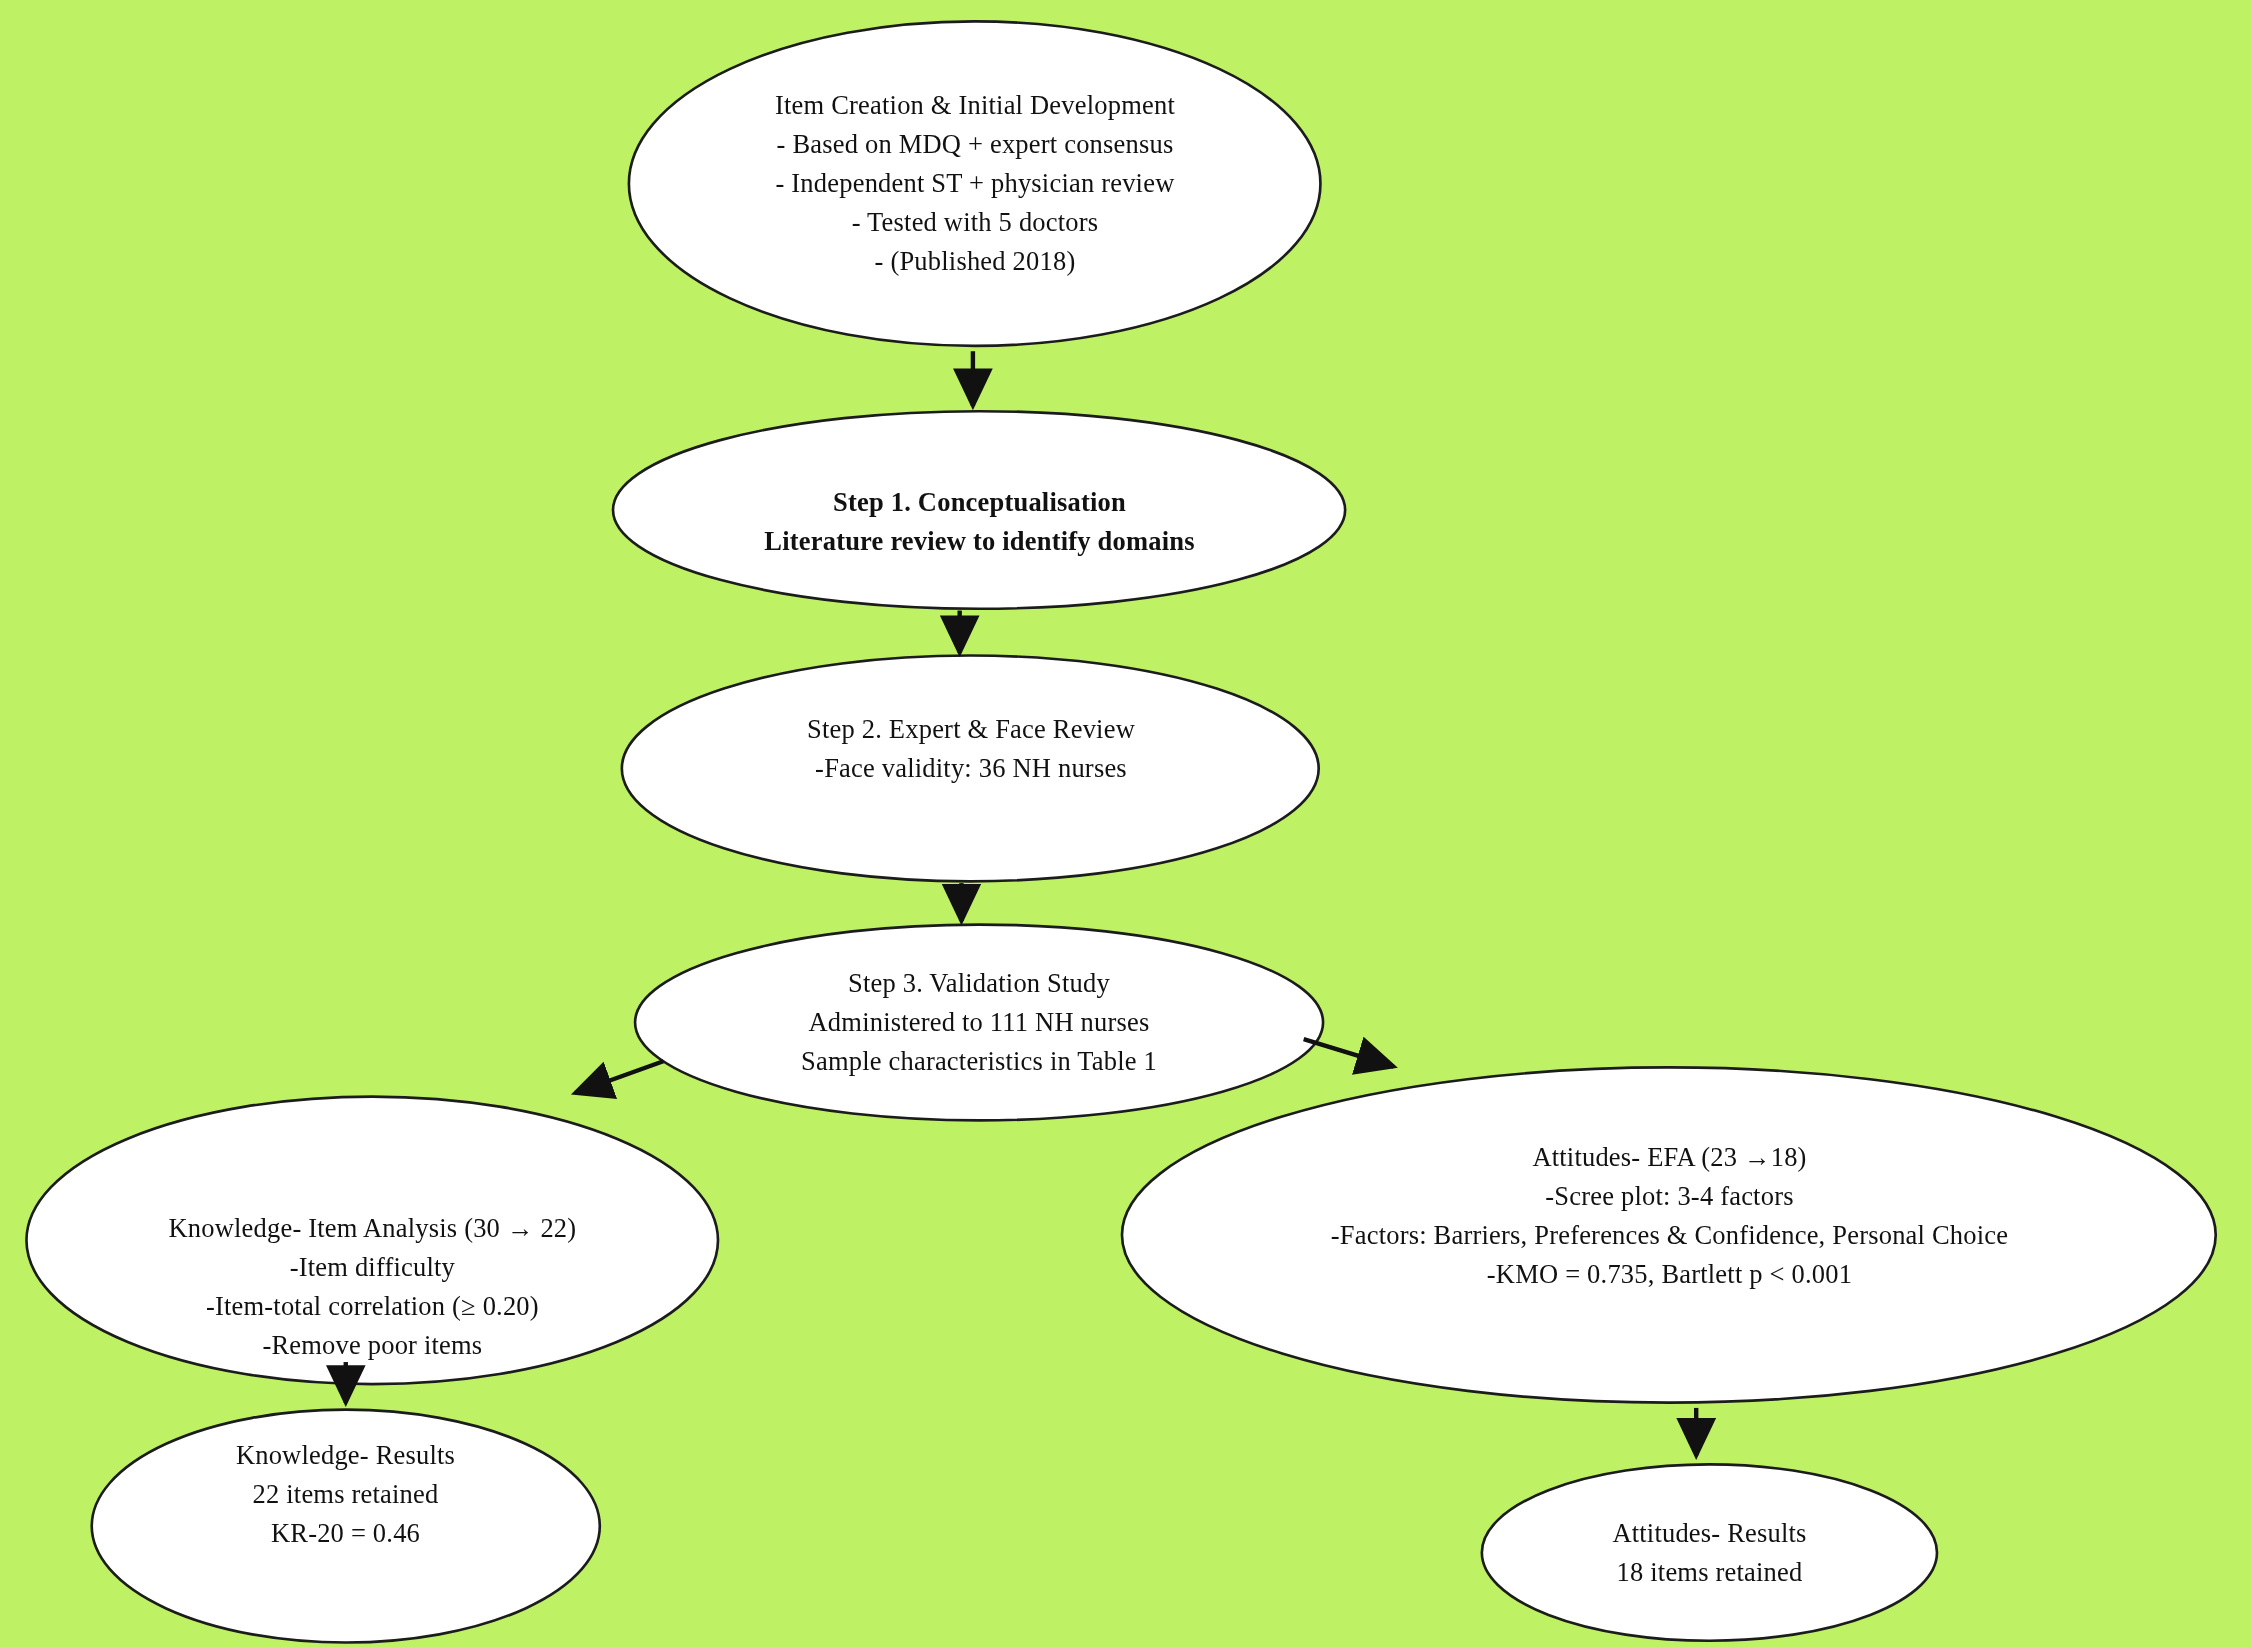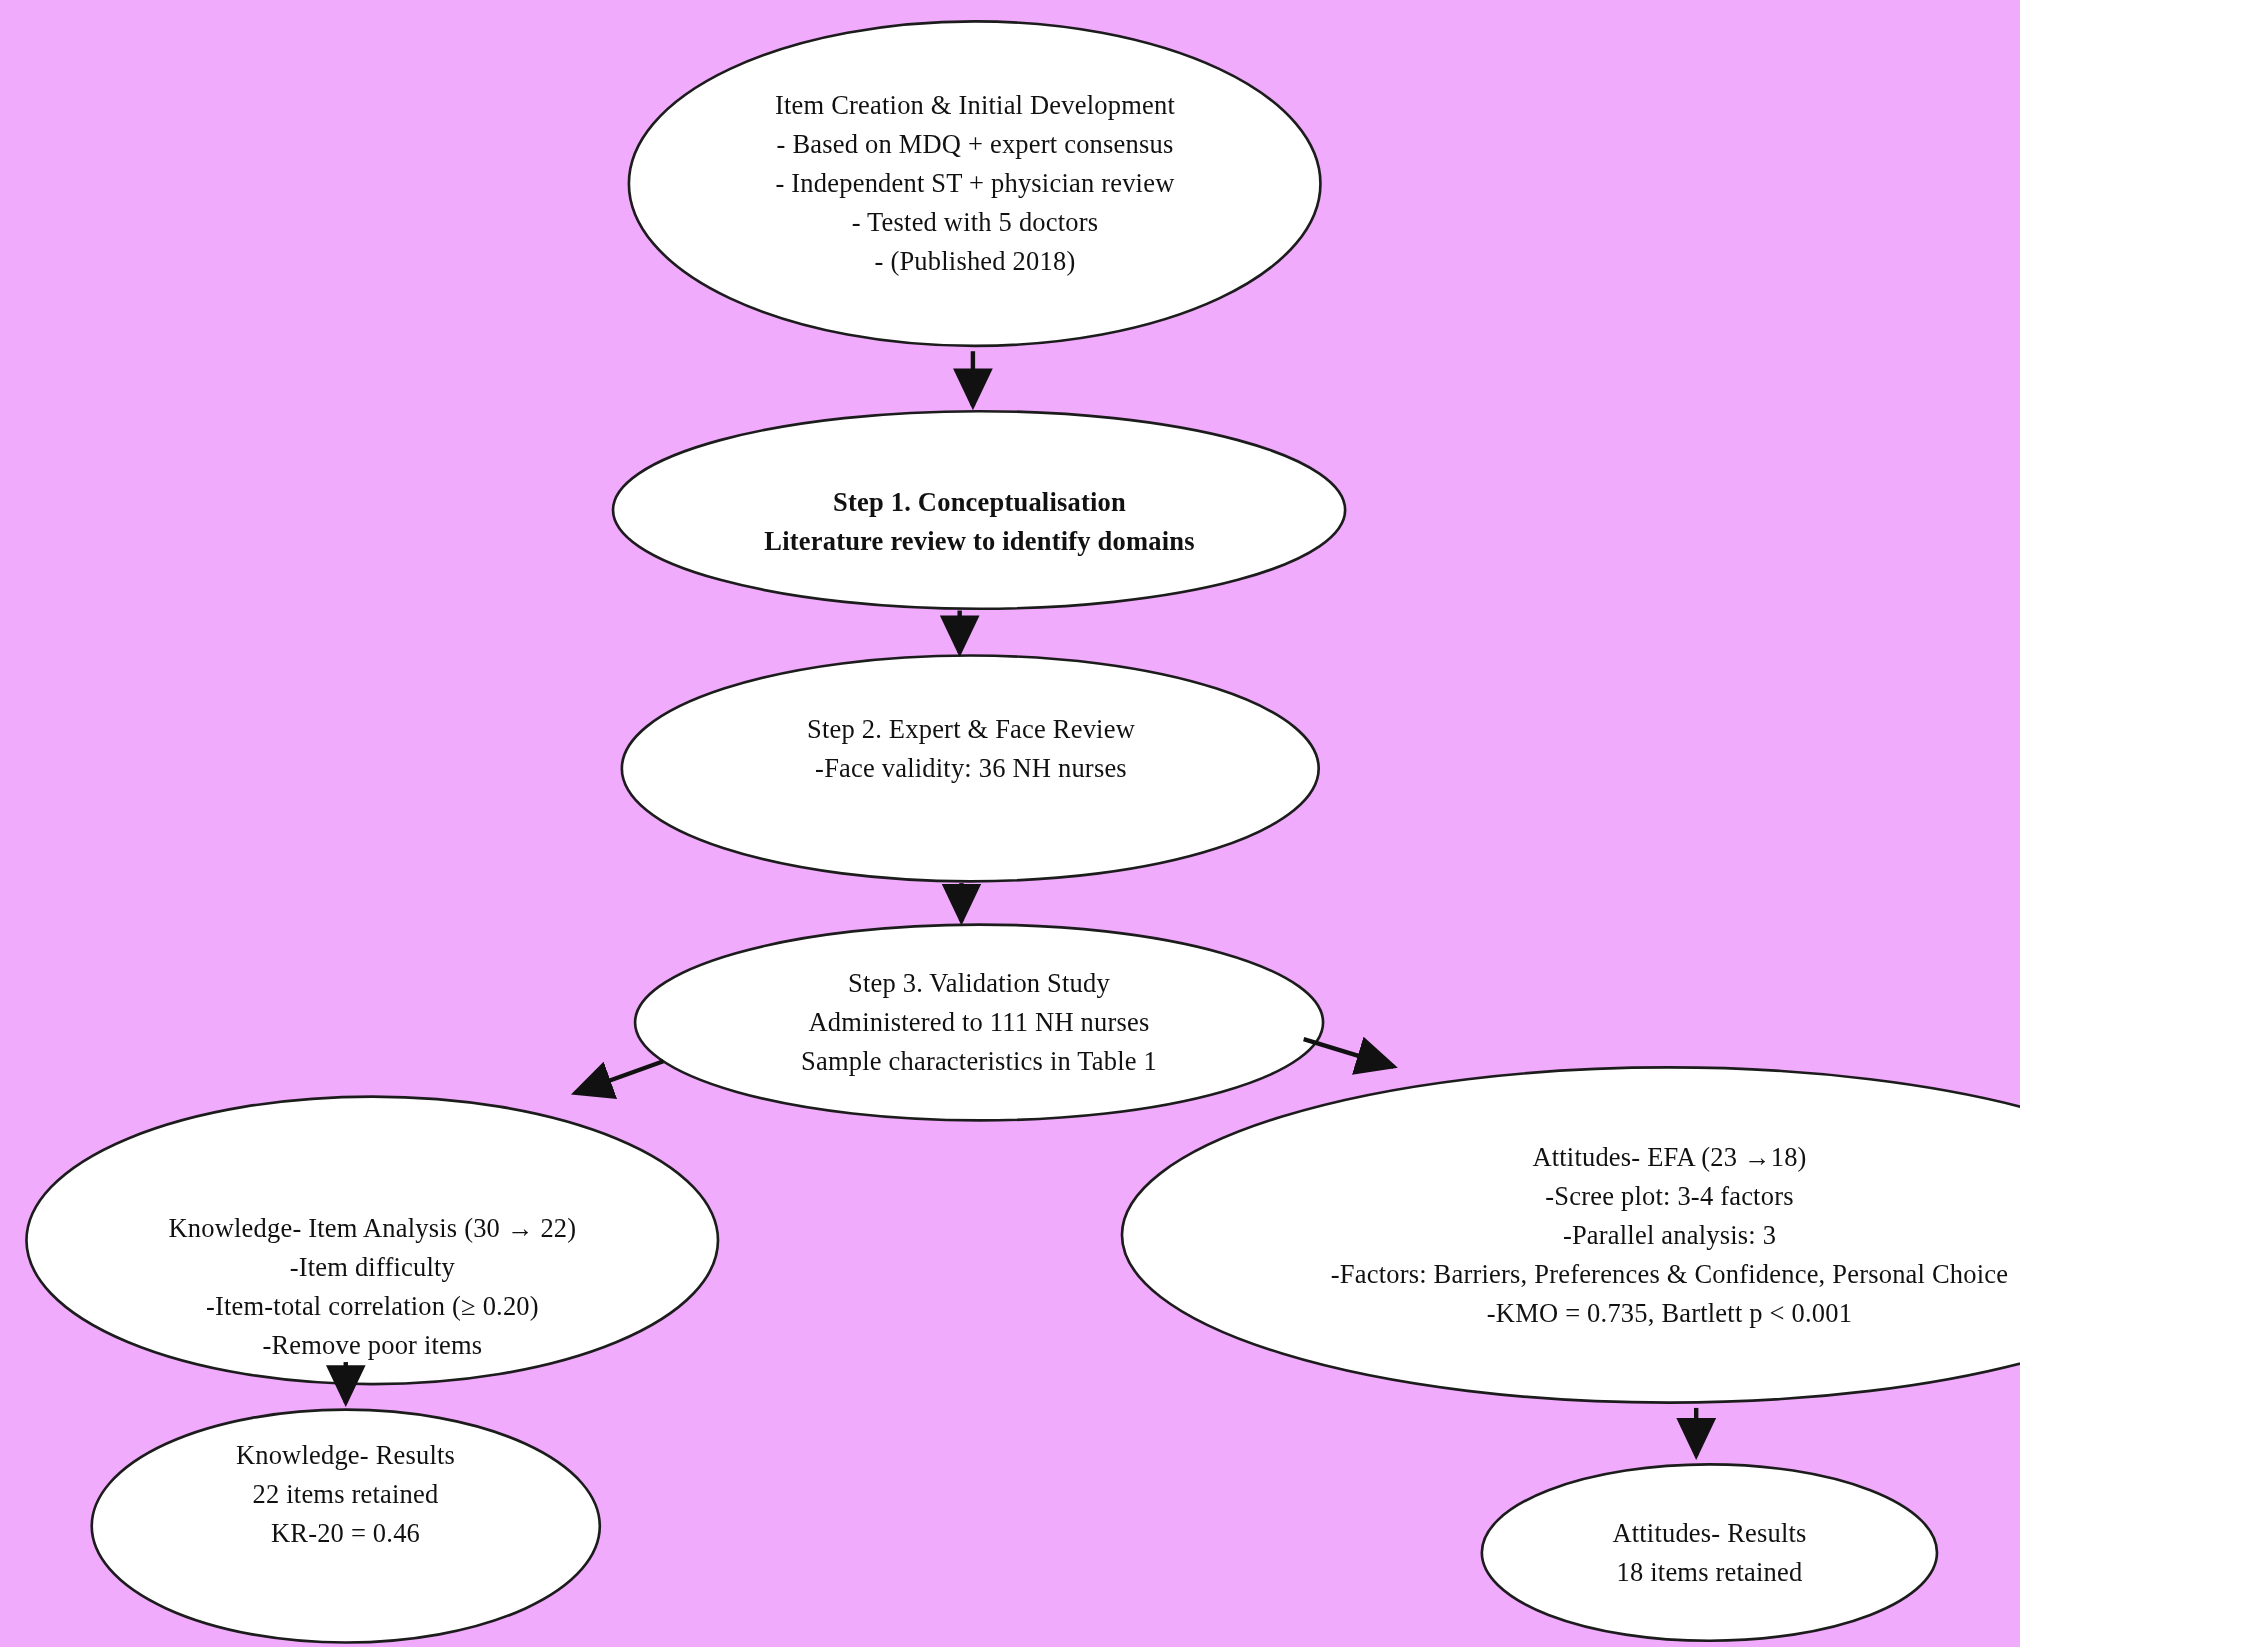--- a/index.html
+++ b/index.html
@@ -2,23 +2,23 @@
 <html style="font-size:14px"><head>
 <meta charset="utf-8">
 <style>
   html, body {
     margin: 0;
     padding: 0;
     background: #ffffff;
   }
   .canvas {
     position: relative;
-    width: 2020px;
+    width: 2251px;
     height: 1648px;
-    background: #f0abfc;
+    background: #bef264;
     font-family: "Liberation Serif", "DejaVu Serif", serif;
     color: #111111;
     overflow: hidden;
   }
   .diagram-svg {
     position: absolute;
     left: 0;
     top: 0;
     width: 2251px;
     height: 1648px;
@@ -91,21 +91,20 @@
   <div class="node-text" style="left:19.4px; top:1163px; width:706px;margin-top:46px;">
     <div class="line">Knowledge- Item Analysis (30 → 22)</div>
     <div class="line">-Item difficulty</div>
     <div class="line">-Item-total correlation (≥ 0.20)</div>
     <div class="line">-Remove poor items</div>
   </div>
 
   <div class="node-text" style="left:1118px; top:1138px; width:1103px;">
     <div class="line">Attitudes- EFA (23 →18)</div>
     <div class="line">-Scree plot: 3-4 factors</div>
-    <div class="line">-Parallel analysis: 3</div>
     <div class="line">-Factors: Barriers, Preferences &amp; Confidence, Personal Choice</div>
     <div class="line">-KMO = 0.735, Bartlett p &lt; 0.001</div>
   </div>
 
   <div class="node-text" style="left:81px; top:1436px; width:529px;">
     <div class="line">Knowledge- Results</div>
     <div class="line">22 items retained</div>
     <div class="line">KR-20 = 0.46</div>
   </div>
 

